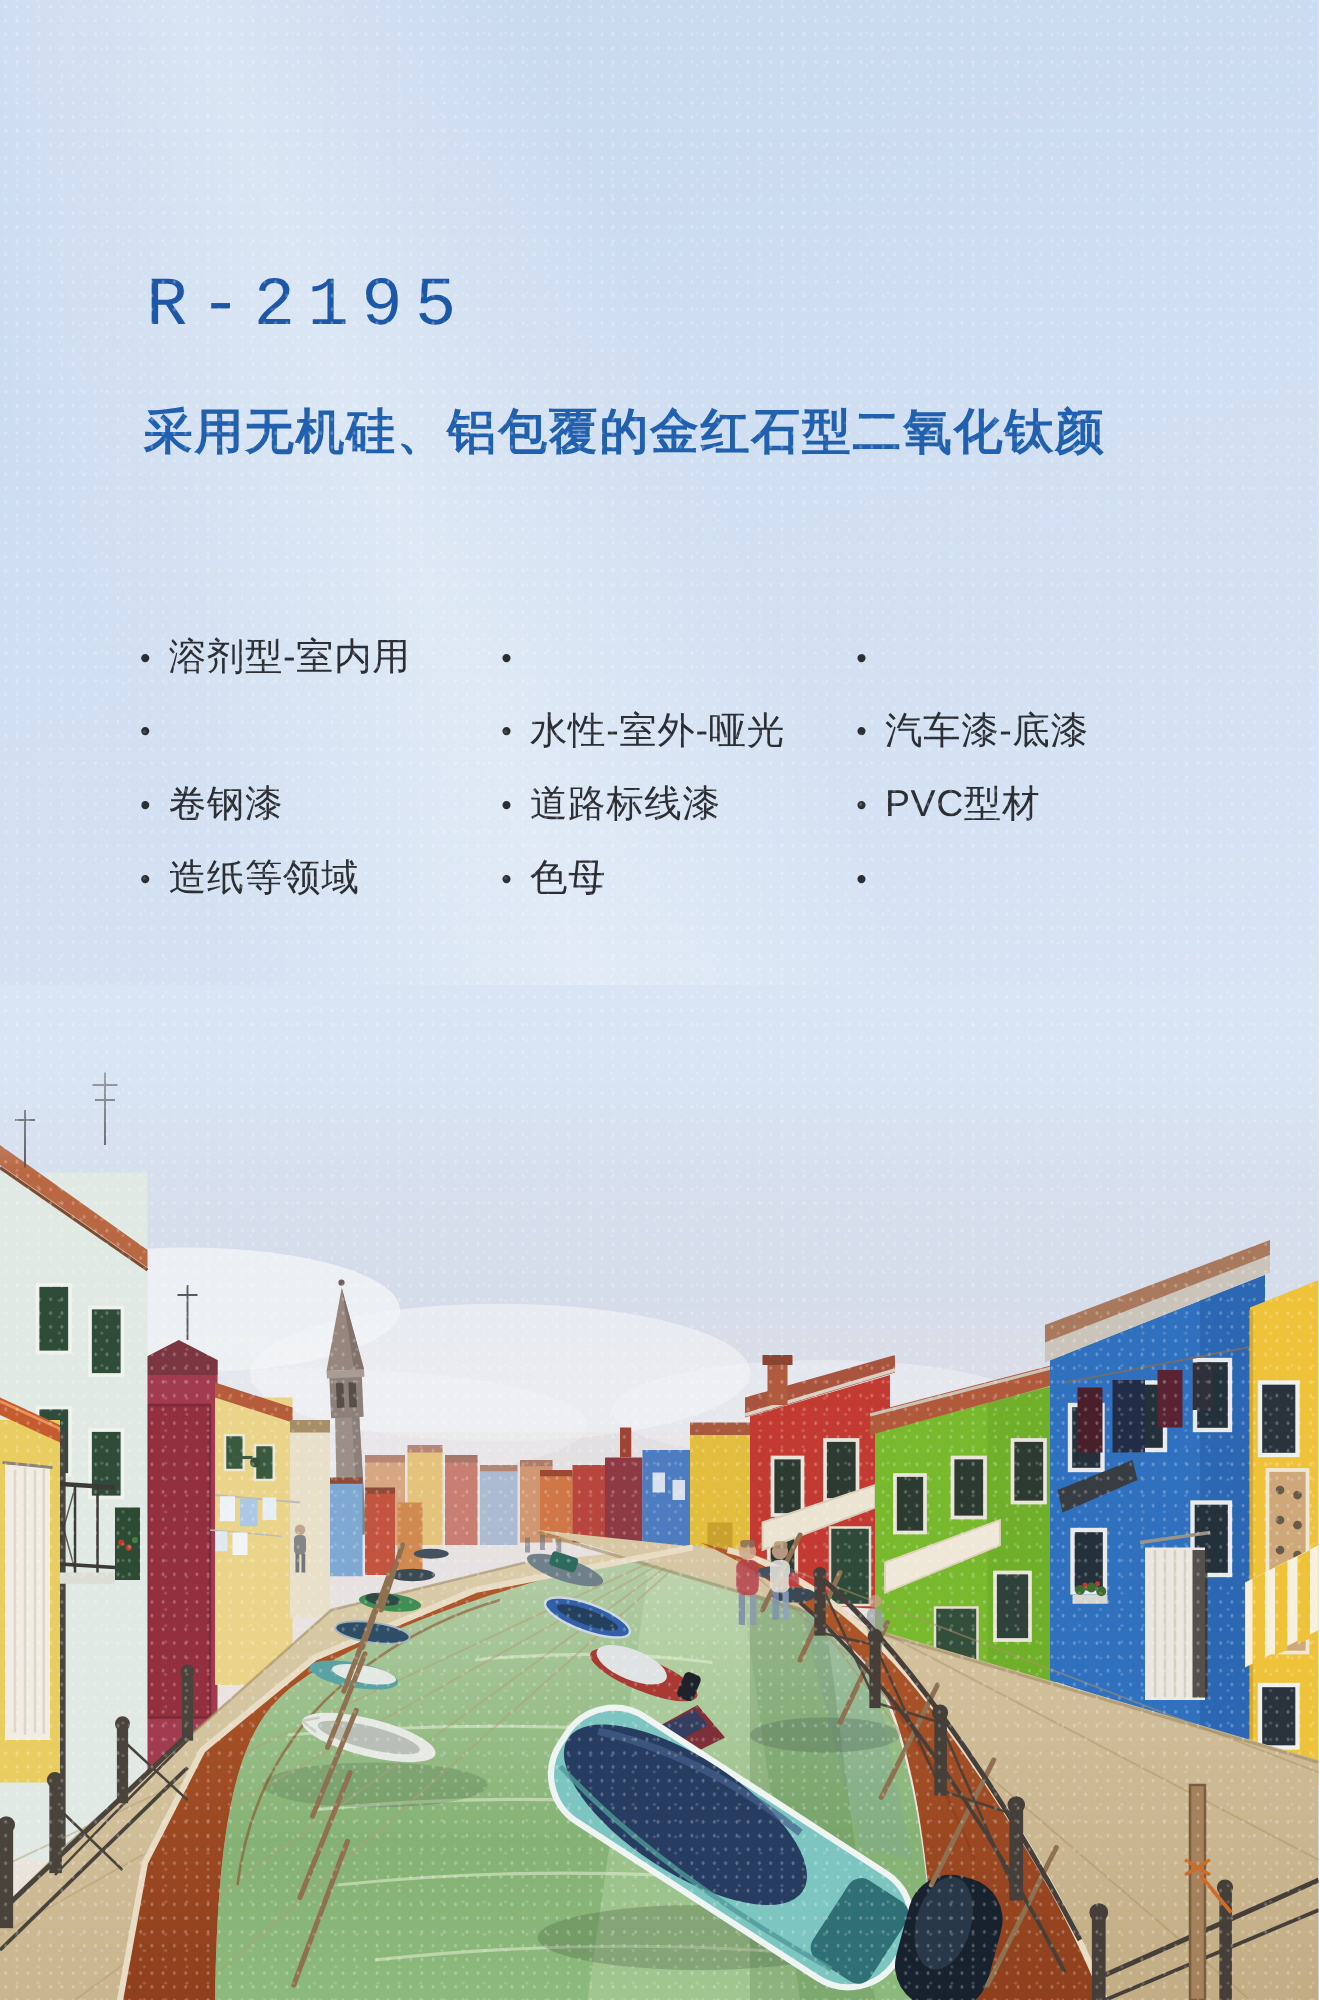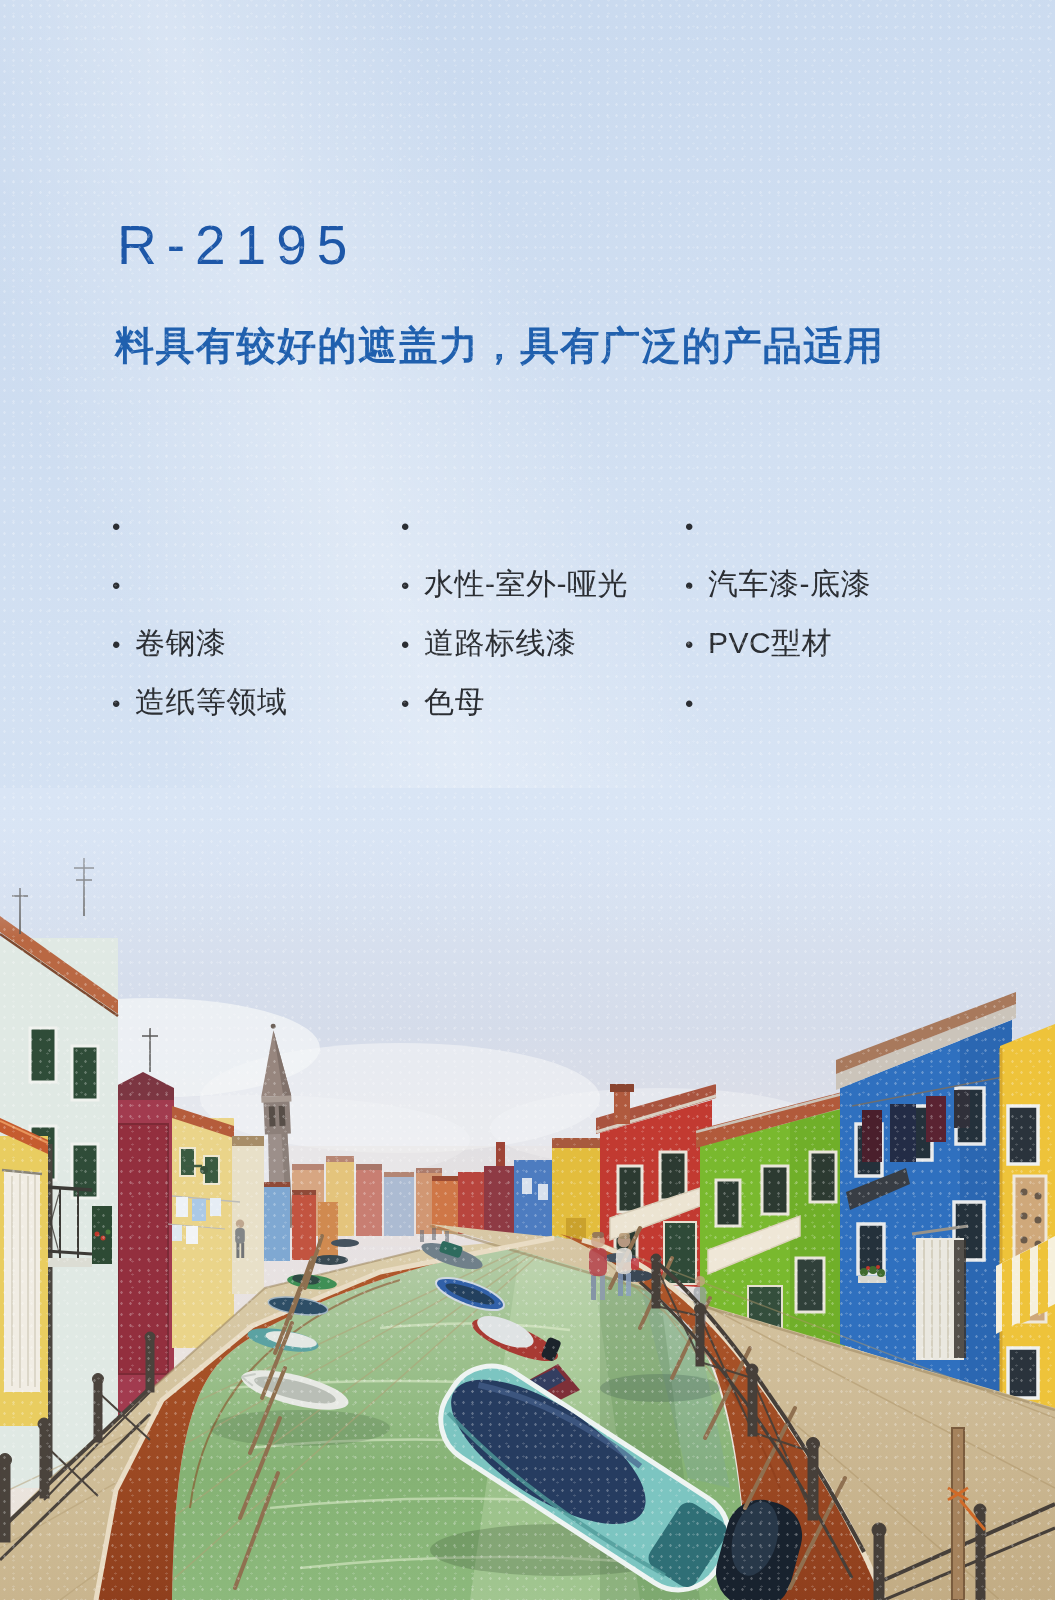--- a/index.html
+++ b/index.html
@@ -15,21 +15,21 @@
   .speckle{
     position:absolute;inset:0;pointer-events:none;opacity:.42;z-index:9;
     background-image:
       radial-gradient(rgba(255,255,255,.65) .9px,rgba(255,255,255,0) 1.4px),
       radial-gradient(rgba(255,255,255,.40) 1.1px,rgba(255,255,255,0) 1.6px);
     background-size:9px 11px,17px 13px;
     background-position:0 0,5px 7px;
   }
   .title{
     position:absolute;left:117px;top:213px;margin:0;
-    font-size:55px;font-weight:normal;letter-spacing:10px;color:#1d57a8;
+    font-size:55px;font-weight:normal;letter-spacing:10px;color:#1d57a8;font-family:Liberation Mono, monospace;
   }
   .desc{
     position:absolute;left:115px;top:316px;width:860px;
     font-size:39px;line-height:59px;font-weight:bold;letter-spacing:1.5px;color:#2060ae;
   }
   .apps{
     position:absolute;left:112px;top:496px;width:900px;
     display:grid;grid-template-columns:289px 284px auto;grid-auto-rows:59px;
   }
   .app{display:flex;align-items:center;font-size:30px;font-weight:500;color:#2b2e33;letter-spacing:.5px;}
@@ -38,26 +38,27 @@
   .photo svg{display:block;}
 </style>
 </head>
 <body>
 
 <div class="sheen"></div>
 
 <h1 class="title">R-2195</h1>
 
 <div class="desc">
-  <div>料具有较好的遮盖力，具有广泛的产品适用</div>
+  <div>采用无机硅、铝包覆的金红石型二氧化钛颜</div>
 </div>
 
 <div class="apps">
   <div class="app">
       <span class="blt">•</span>
+      <span>溶剂型-室内用</span>
     </div>
   <div class="app">
       <span class="blt">•</span>
     </div>
   <div class="app">
       <span class="blt">•</span>
     </div>
   <div class="app">
       <span class="blt">•</span>
     </div>

